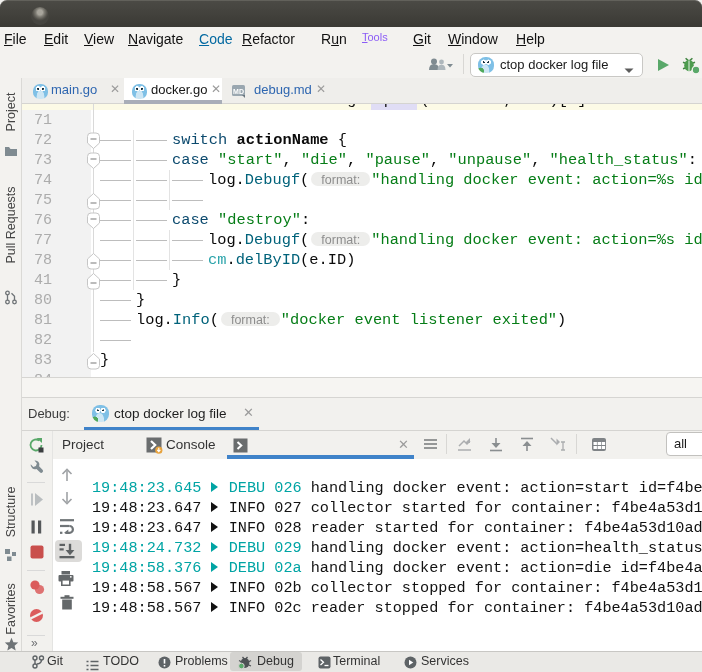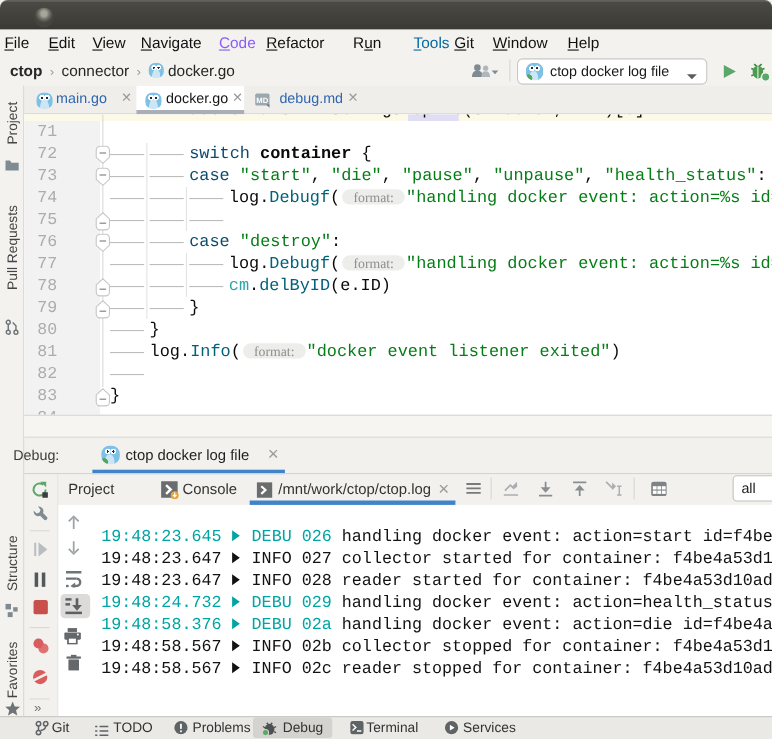--- a/index.html
+++ b/index.html
@@ -6,21 +6,21 @@
 html,body{width:702px;height:672px;background:#000;overflow:hidden}
 body{font-family:"Liberation Sans",sans-serif}
 #app{position:relative;width:702px;height:672px;background:#F2F1EE;overflow:hidden}
 .abs{position:absolute}
 .mono{font-family:"Liberation Mono",monospace;font-size:15.35px;line-height:20px;white-space:pre;color:#0b0b0b}
 .kw{color:#0c4a6e}
 .str{color:#067D17}
 .fn{color:#00627A}
 .rc{color:#2AA3AA}
 .b{font-weight:bold}
-.hint{display:inline-block;font-family:Liberation Serif, serif;font-size:12.5px;color:#8E8E8E;background:#EDEDEB;border-radius:9px;padding:0 10px;height:14px;line-height:17px;vertical-align:0px;margin:0 1px 0 2px}
+.hint{display:inline-block;font-family:Liberation Sans, sans-serif;font-size:12.5px;color:#8E8E8E;background:#EDEDEB;border-radius:9px;padding:0 10px;height:14px;line-height:17px;vertical-align:0px;margin:0 1px 0 2px}
 .tl{position:absolute;height:1px;width:31px;background:#BDBDBD}
 .ig{position:absolute;width:1px;background:#E3E3E3}
 .num{position:absolute;left:0;width:30px;text-align:right;font-family:"Liberation Mono",monospace;font-size:15.1px;line-height:20px;color:#ACACAC}
 .vt{position:absolute;z-index:3;left:11px;transform:translate(-50%,-50%) rotate(-90deg);white-space:nowrap;font-size:12.5px;color:#454545}
 .x{color:#9B9B9B;font-size:13px}
 .ui{font-size:13px;color:#262626}
 .cyan{color:#00A4A4}
 .cmono{font-size:15.2px}
 .blk{color:#121212}
 .tri{display:inline-block;width:0;height:0;border-left:7px solid;border-top:5px solid transparent;border-bottom:5px solid transparent;margin:0 1.12px 0 1px}
@@ -35,32 +35,29 @@
 <div id="app">
 
 <div class="abs" style="left:0;top:0;width:702px;height:27px;background:linear-gradient(#4b4a45,#3a3934);border-radius:7px 7px 0 0;border-top:1px solid #62615b"></div>
 <div class="abs" style="left:31px;top:7px;width:18px;height:18px;border-radius:50%;background:radial-gradient(circle at 50% 30%,#a8a59c 0 2.5px,#7b7971 4.5px,#55534d 7px,#45443f 8.5px)"></div>
 
 <div class="abs" style="left:0;top:27px;width:702px;height:24px;background:#F3F2EF"></div>
 <div class="abs ui" style="top:31px;left:4px;font-size:14px;color:#111"><u>F</u>ile</div>
 <div class="abs ui" style="top:31px;left:44px;font-size:14px;color:#111"><u>E</u>dit</div>
 <div class="abs ui" style="top:31px;left:84px;font-size:14px;color:#111"><u>V</u>iew</div>
 <div class="abs ui" style="top:31px;left:128px;font-size:14px;color:#111"><u>N</u>avigate</div>
-<div class="abs ui" style="top:31px;left:199px;font-size:14px;color:#8b5cf6"><u>C</u>ode</div>
+<div class="abs ui" style="top:31px;left:199px;font-size:14px;color:#0369a1"><u>C</u>ode</div>
 <div class="abs ui" style="top:31px;left:242px;font-size:14px;color:#111"><u>R</u>efactor</div>
 <div class="abs ui" style="top:31px;left:321px;font-size:14px;color:#111">R<u>u</u>n</div>
-<div class="abs ui" style="top:31px;left:376px;font-size:14px;color:#0369a1"><u>T</u>ools</div>
+<div class="abs ui" style="top:31px;left:362px;font-size:11px;color:#8b5cf6"><u>T</u>ools</div>
 <div class="abs ui" style="top:31px;left:413px;font-size:14px;color:#111"><u>G</u>it</div>
 <div class="abs ui" style="top:31px;left:448px;font-size:14px;color:#111"><u>W</u>indow</div>
 <div class="abs ui" style="top:31px;left:516px;font-size:14px;color:#111"><u>H</u>elp</div>
 
 <div class="abs" style="left:0;top:51px;width:702px;height:27px;background:#F3F2EF"></div>
-<div class="abs" style="left:9px;top:51px;height:27px;line-height:27px;font-size:14px;color:#262626">
-  <span style="font-weight:bold">ctop</span><span style="color:#9a9a9a;font-size:12px">&nbsp;&nbsp;›&nbsp;&nbsp;</span><span>connector</span><span style="color:#9a9a9a;font-size:12px">&nbsp;&nbsp;›&nbsp;&nbsp;</span><span id="bc-gopher" style="display:inline-block;width:17px"></span><span>docker.go</span>
-</div>
 
 <div class="abs" style="left:428px;top:57px;width:26px;height:16px">
   <svg width="26" height="16" viewBox="0 0 26 16">
         <circle cx="6" cy="4.5" r="3" fill="#7F8B91"></circle>
         <path d="M1 13 q0 -6 5 -6 q5 0 5 6 z" fill="#7F8B91"></path>
         <circle cx="13.5" cy="5" r="2.4" fill="#AEB7BC"></circle>
         <path d="M9.5 13 q0 -5.2 4 -5.2 q4 0 4 5.2 z" fill="#AEB7BC"></path>
         <path d="M19 7 l3 3.5 l3 -3.5 z" fill="#7F8B91"></path>
       </svg>
 </div>
@@ -123,28 +120,28 @@
   <div class="ig" style="left:147px;top:126px;height:40px"></div>
 
   <div class="num" style="top:6px">71</div>
   <div class="num" style="top:26px">72</div>
   <div class="num" style="top:46px">73</div>
   <div class="num" style="top:66px">74</div>
   <div class="num" style="top:86px">75</div>
   <div class="num" style="top:106px">76</div>
   <div class="num" style="top:126px">77</div>
   <div class="num" style="top:146px">78</div>
-  <div class="num" style="top:166px">79</div>
+  <div class="num" style="top:166px">41</div>
   <div class="num" style="top:186px">80</div>
   <div class="num" style="top:206px">81</div>
   <div class="num" style="top:226px">82</div>
   <div class="num" style="top:246px">83</div>
   <div class="num" style="top:266px">84</div>
 
-  <div class="abs mono" style="left:150px;top:26px"><span class="kw">switch</span> <span class="b">container</span> {</div>
+  <div class="abs mono" style="left:150px;top:26px"><span class="kw">switch</span> <span class="b">actionName</span> {</div>
   <div class="abs mono" style="left:150px;top:46px"><span class="kw">case</span> <span class="str">"start"</span>, <span class="str">"die"</span>, <span class="str">"pause"</span>, <span class="str">"unpause"</span>, <span class="str">"health_status"</span>:</div>
   <div class="abs mono" style="left:186px;top:66px">log.<span class="fn">Debugf</span>(<span class="hint">format:</span><span class="str">"handling docker event: action=%s id=%s"</span>, e.Action, e.ID)</div>
   <div class="abs mono" style="left:150px;top:106px"><span class="kw">case</span> <span class="str">"destroy"</span>:</div>
   <div class="abs mono" style="left:186px;top:126px">log.<span class="fn">Debugf</span>(<span class="hint">format:</span><span class="str">"handling docker event: action=%s id=%s"</span>, e.Action, e.ID)</div>
   <div class="abs mono" style="left:186px;top:146px"><span class="rc">cm</span>.<span class="fn">delByID</span>(e.ID)</div>
   <div class="abs mono" style="left:150px;top:166px">}</div>
   <div class="abs mono" style="left:114px;top:186px">}</div>
   <div class="abs mono" style="left:114px;top:206px">log.<span class="fn">Info</span>(<span class="hint">format:</span><span class="str">"docker event listener exited"</span>)</div>
   <div class="abs mono" style="left:78px;top:246px">}</div>
 
@@ -199,21 +196,21 @@
   <div class="abs fold-u" style="left:64px;top:248px"><svg width="15" height="18">
           <path d="M1.5 13.5 a3.5 3.5 0 0 0 3.5 3.5 h5 a3.5 3.5 0 0 0 3.5 -3.5 v-6.5 l-6 -5.5 l-6 5.5 z" fill="#fff" stroke="#C6C6C6"></path>
           <path d="M4.5 11 h6" stroke="#9E9E9E" stroke-width="1.4"></path>
         </svg></div>
 </div>
 
 <div class="abs" style="left:22px;top:377px;width:680px;height:21px;background:#F6F5F2;border-top:1px solid #D6D5D2;border-bottom:1px solid #D6D5D2"></div>
 
 <div class="abs" style="left:0;top:398px;width:702px;height:253px;background:#F2F1EE"></div>
 <div class="abs" style="left:0;top:398px;width:22px;height:253px;background:#F3F2EF;border-right:1px solid #DAD9D6"></div>
-<div class="abs" style="left:12px;top:398px;height:32px;line-height:32px;font-size:13px;color:#3C3C3C">Debug:</div>
+<div class="abs" style="left:28px;top:398px;height:32px;line-height:32px;font-size:13px;color:#3C3C3C">Debug:</div>
 <div class="abs gopher gopher-dot" id="dbg-gopher" style="left:92px;top:405px;width:17px;height:17px"></div>
 <div class="abs" style="left:114px;top:398px;height:32px;line-height:32px;font-size:13.5px;color:#1E1E1E">ctop docker log file</div>
 <div class="abs x" style="left:243px;top:398px;height:32px;line-height:30px">✕</div>
 <div class="abs" style="left:84px;top:427px;width:175px;height:4px;background:#4083C9"></div>
 <div class="abs" style="left:22px;top:430px;width:680px;height:1px;background:#D5D4D1"></div>
 
 <div class="abs" style="left:52px;top:459px;width:650px;height:192px;background:#fff"></div>
 <div class="abs" style="left:52px;top:431px;width:1px;height:220px;background:#E4E4E2"></div>
 
 <div class="abs" style="left:62px;top:431px;height:28px;line-height:28px;font-size:13.5px;color:#333">Project</div>
@@ -221,21 +218,20 @@
         <rect x="0.5" y="0.5" width="15" height="15" fill="#6A6D6E"></rect>
         <path d="M5 4 l4.2 4 l-4.2 4" stroke="#fff" stroke-width="2.2" fill="none"></path>
         <circle cx="12.8" cy="13.2" r="3.6" fill="#E8A33D"></circle>
         <path d="M12.8 10.8 v3.4 M11.2 12.8 l1.6 1.8 l1.6 -1.8" stroke="#fff" stroke-width="1.1" fill="none"></path>
       </svg></div>
 <div class="abs" style="left:166px;top:431px;height:28px;line-height:28px;font-size:13.5px;color:#333">Console</div>
 <div class="abs" id="ic-log" style="left:233px;top:438px;width:15px;height:15px"><svg width="15" height="15">
         <rect x="0.5" y="0.5" width="14" height="14" fill="#6A6D6E"></rect>
         <path d="M4.5 4 l3.8 3.5 l-3.8 3.5" stroke="#fff" stroke-width="2" fill="none"></path>
       </svg></div>
-<div class="abs" style="left:253px;top:431px;height:28px;line-height:28px;font-size:13.5px;color:#333">/mnt/work/ctop/ctop.log</div>
 <div class="abs x" style="left:398px;top:431px;height:28px;line-height:27px">✕</div>
 <div class="abs" style="left:227px;top:455px;width:187px;height:4px;background:#4083C9"></div>
 
 <div class="abs" style="left:423px;top:437px;width:15px;height:14px"><svg width="15" height="14">
         <path d="M1 3 h13 M1 7 h13 M1 11 h13" stroke="#77797B" stroke-width="1.6"></path>
       </svg></div>
 <div class="abs" style="left:446px;top:434px;width:1px;height:20px;background:#D8D7D4"></div>
 <div class="abs" style="left:457px;top:437px;width:16px;height:15px"><svg width="16" height="15">
         <path d="M1 13 h13" stroke="#ABADAF" stroke-width="1.5"></path>
         <path d="M2 9 L7 4 L10 7 L13 4" stroke="#ABADAF" stroke-width="1.5" fill="none"></path>

